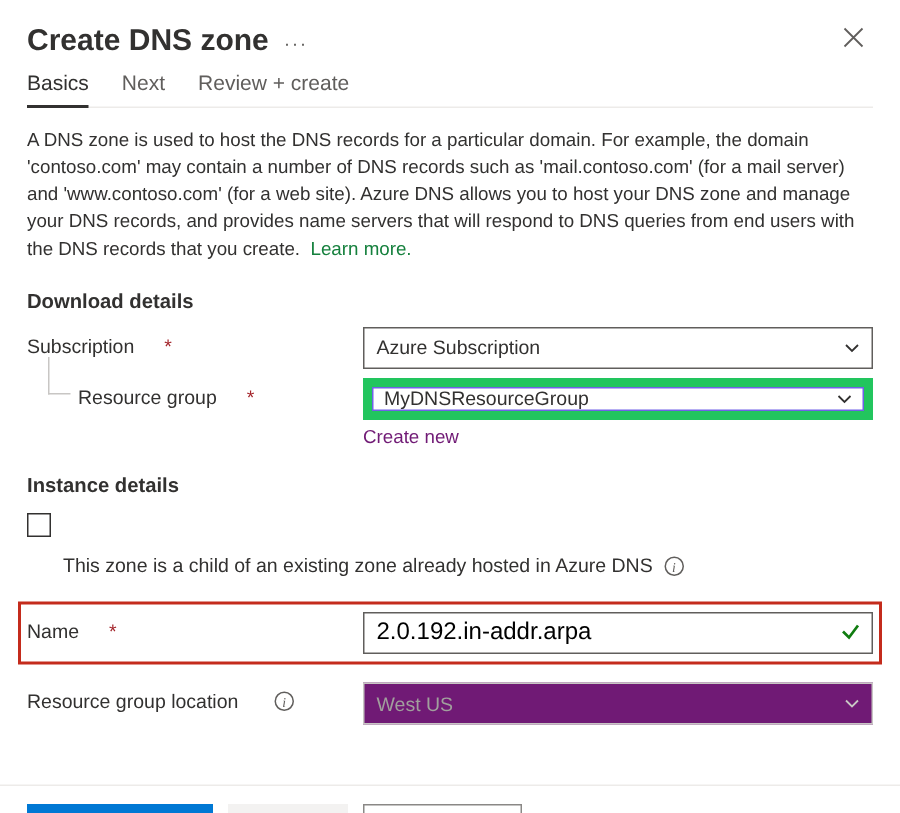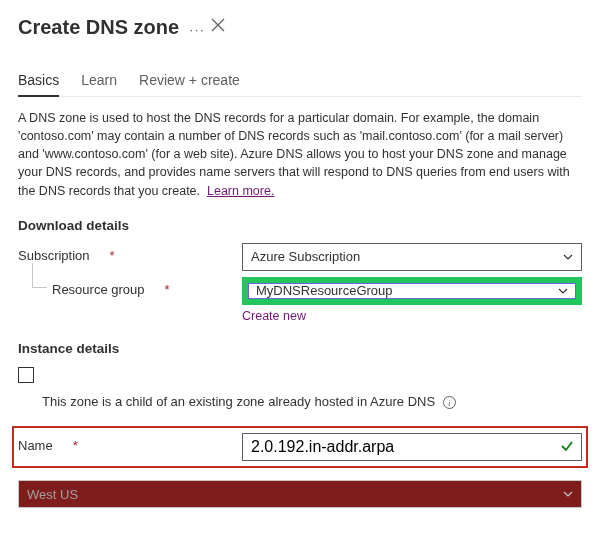--- a/index.html
+++ b/index.html
@@ -5,48 +5,48 @@
   * { box-sizing: border-box; }
   body {
     margin: 0;
     font-family: "Segoe UI", -apple-system, sans-serif;
     font-size: 13px;
     color: #323130;
     background: #fff;
     width: 600px;
   }
   .panel { padding: 14px 18px 0 18px; }
-  .header-row { display: flex; align-items: center; }
+  .header-row { display: flex; align-items: center; justify-content: space-between; }
   .title-group { display: flex; align-items: baseline; gap: 10px; }
   .title { font-size: 20px; font-weight: 600; }
   .ellipsis { color: #605e5c; font-size: 13px; letter-spacing: 1px; cursor: pointer; }
   .close-btn { font-size: 16px; color: #605e5c; cursor: pointer; padding: 4px 6px; }
-  .tabs { display: flex; gap: 22px; margin-top: 26px; border-bottom: 1px solid #edebe9; align-items: center; }
+  .tabs { display: flex; gap: 22px; border-bottom: 1px solid #edebe9; align-items: center; }
   .tab { padding: 6px 0 8px 0; font-size: 14px; color: #605e5c; cursor: pointer; position: relative; }
   .tab.active { color: #323130; }
   .tab.active::after { content: ""; position: absolute; left: 0; right: 0; bottom: -1px; height: 2px; background: #323130; }
   .desc { margin-top: 12px; font-size: 12.5px; line-height: 1.45; color: #323130; }
-  .link { color: #701a75; cursor: pointer; text-decoration: underline; }
+  .link { color: #15803d; cursor: pointer; }
   .section-head { font-size: 13.5px; font-weight: 600; margin-top: 18px; margin-bottom: 10px; }
   .form-row { display: flex; align-items: flex-start; margin-bottom: 6px; }
   .label-col { width: 224px; display: flex; align-items: center; gap: 20px; font-size: 13px; color: #323130; padding-top: 5px; }
   .label-col.indented { padding-left: 34px; position: relative; }
   .label-col.indented::before {
     content: ""; position: absolute; left: 14px; top: -14px; width: 14px; height: 24px;
     border-left: 1px solid #c8c6c4; border-bottom: 1px solid #c8c6c4;
   }
   .req { color: #a4262c; }
   .input-col { flex: 1; }
   .select-like {
     display: flex; align-items: center; justify-content: space-between;
     height: 28px; border: 1px solid #605e5c; padding: 0 8px; cursor: pointer;
     background: #fff; font-size: 13px; text-align: right;
   }
   .select-like.focus { border: 6px solid #22c55e; box-shadow: 0 0 0 1px #7160e8 inset; }
-  .select-like.disabled { background: #7f1d1d; border-color: #c8c6c4; color: #a19f9d; cursor: default; }
+  .select-like.disabled { background: #701a75; border-color: #c8c6c4; color: #a19f9d; cursor: default; }
   .chev { font-size: 11px; color: #323130; }
   .select-like.disabled .chev { color: #c8c6c4; }
   .sublink { font-size: 12.5px; color: #701a75; margin-top: 4px; cursor: pointer; display: inline-block; }
   .check-row { display: flex; align-items: flex-start; gap: 8px; margin: 6px 0 14px 0; max-width: 450px; }
   .checkbox { width: 16px; height: 16px; border: 1px solid #323130; flex: 0 0 16px; margin-top: 1px; cursor: pointer; }
   .check-label { font-size: 13px; line-height: 1.35; margin-top: 27px; }
   .info-icn {
     display: inline-flex; width: 13px; height: 13px; border: 1px solid #605e5c;
     border-radius: 50%; font-size: 9px; align-items: center; justify-content: center;
     color: #605e5c; margin-left: 4px; font-style: italic; font-family: Georgia, serif;
@@ -85,21 +85,21 @@
     </div>
     <div class="close-btn">
       <svg width="14" height="14" viewBox="0 0 14 14">
           <path d="M1 1 L13 13 M13 1 L1 13" stroke="#605e5c" stroke-width="1.2" fill="none"></path>
         </svg>
     </div>
   </div>
 
   <div class="tabs">
     <div class="tab active">Basics</div>
-    <div class="tab">Learn</div>
+    <div class="tab">Next</div>
     <div class="tab">Review + create</div>
   </div>
 
   <div class="desc">
     <span>A DNS zone is used to host the DNS records for a particular domain. For example, the domain 'contoso.com' may contain a number of DNS records such as 'mail.contoso.com' (for a mail server) and 'www.contoso.com' (for a web site). Azure DNS allows you to host your DNS zone and manage your DNS records, and provides name servers that will respond to DNS queries from end users with the DNS records that you create.</span>&nbsp;&nbsp;<span class="link">Learn more.</span>
   </div>
 
   <div class="section-head">Download details</div>
 
   <div class="form-row">
@@ -154,20 +154,24 @@
           <input type="text" class="text-input" value="2.0.192.in-addr.arpa" style="">
           <svg class="valid-check" viewBox="0 0 14 14">
               <path d="M2 7 L6 11 L12 3" stroke="#107c10" stroke-width="1.8" fill="none"></path>
             </svg>
         </div>
       </div>
     </div>
   </div>
 
   <div class="form-row">
+    <div class="label-col">
+      <span>Resource group location</span>
+      <span class="info-icn">i</span>
+    </div>
     <div class="input-col">
       <div class="select-like disabled">
         <span>West US</span>
         <svg class="chev" width="10" height="10" viewBox="0 0 10 10">
             <path d="M1 3 L5 7 L9 3" stroke="#c8c6c4" stroke-width="1.2" fill="none"></path>
           </svg>
       </div>
     </div>
   </div>
 </div>

